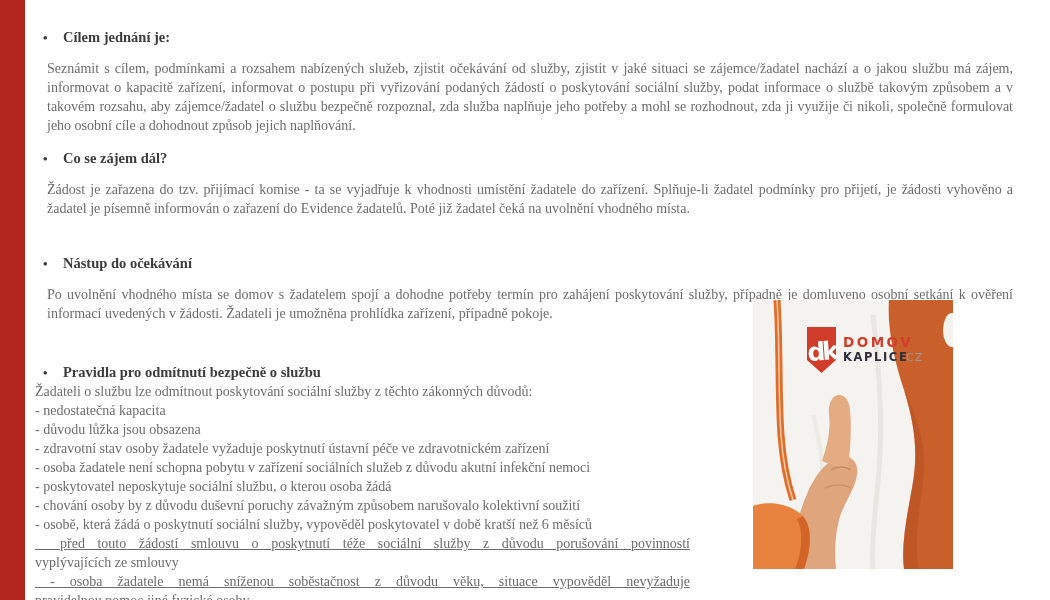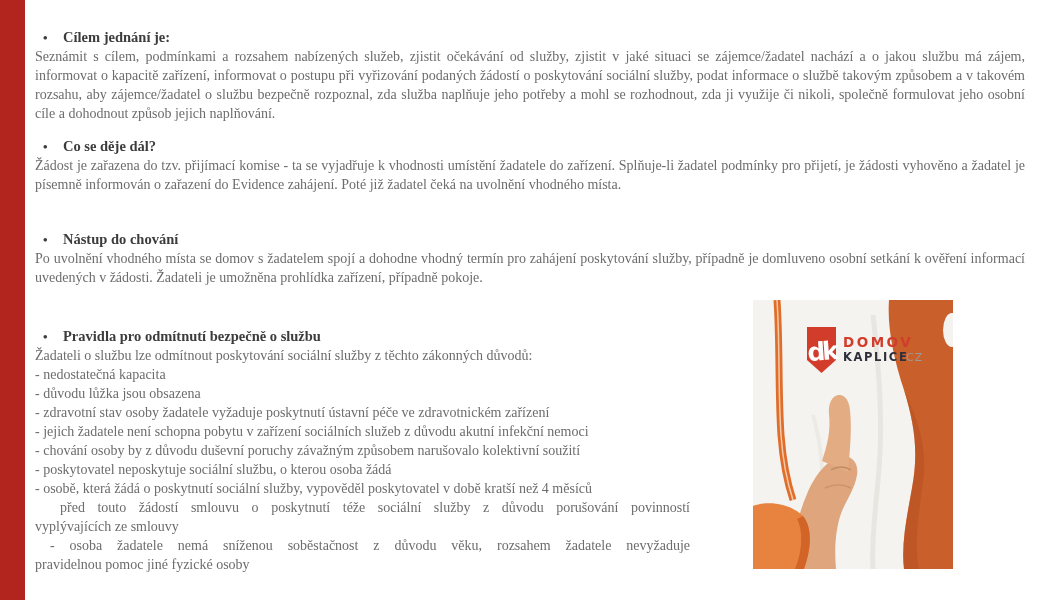--- a/index.html
+++ b/index.html
@@ -7,28 +7,28 @@
     position:relative; width:1050px; height:600px; background:#ffffff;
     overflow:hidden; font-family:"Liberation Serif","DejaVu Serif",serif;
   }
   .accent-bar { position:absolute; left:0; top:0; width:25px; height:600px; background:#b2251f; }
   .content {
     position:absolute; left:35px; top:28px; width:990px;
     color:#6c6c6c; font-size:14px; line-height:19px;
   }
   .heading-row { display:flex; align-items:baseline; padding-left:8px; color:#3c3c3c; font-weight:bold; font-size:14.5px; }
   .bullet { display:inline-block; width:20px; font-size:13px; }
-  .para { margin:0; text-align:justify; }
+  .para { margin:12px; text-align:justify; }
   .sec-1 { margin-bottom:14px; }
   .sec-2 { margin-bottom:36px; }
   .sec-3 { margin-bottom:40px; }
   .sec-4 { width:655px; }
   .intro-line { margin:0; }
   .rule-line { white-space:pre-wrap; }
-  .rule-line.stretch { text-align:justify; text-align-last:justify; }
+  .rule-line.stretch { text-align:justify; text-align-last:justify;text-decoration:underline; }
   .photo {
     position:absolute; left:753px; top:300px; width:200px; height:269px;
     background:#f5f3f0;
   }
   .photo svg { display:block; }
   .logo-sans { font-family:"DejaVu Sans","Liberation Sans",sans-serif; }
 </style>
 </head>
 <body>
 
@@ -41,50 +41,50 @@
       <div class="heading-row">
         <span class="bullet">•</span>
         <span>Cílem jednání je:</span>
       </div>
       <p class="para">Seznámit s cílem, podmínkami a rozsahem nabízených služeb, zjistit očekávání od služby, zjistit v jaké situaci se zájemce/žadatel nachází a o jakou službu má zájem, informovat o kapacitě zařízení, informovat o postupu při vyřizování podaných žádostí o poskytování sociální služby, podat informace o službě takovým způsobem a v takovém rozsahu, aby zájemce/žadatel o službu bezpečně rozpoznal, zda služba naplňuje jeho potřeby a mohl se rozhodnout, zda ji využije či nikoli, společně formulovat jeho osobní cíle a dohodnout způsob jejich naplňování.</p>
     </div>
 
     <div class="sec-2">
       <div class="heading-row">
         <span class="bullet">•</span>
-        <span>Co se děje dál?</span>
+        <span>Co se zájem dál?</span>
       </div>
-      <p class="para">Žádost je zařazena do tzv. přijímací komise - ta se vyjadřuje k vhodnosti umístění žadatele do zařízení. Splňuje-li žadatel podmínky pro přijetí, je žádosti vyhověno a žadatel je písemně informován o zařazení do Evidence zahájení. Poté již žadatel čeká na uvolnění vhodného místa.</p>
+      <p class="para">Žádost je zařazena do tzv. přijímací komise - ta se vyjadřuje k vhodnosti umístění žadatele do zařízení. Splňuje-li žadatel podmínky pro přijetí, je žádosti vyhověno a žadatel je písemně informován o zařazení do Evidence žadatelů. Poté již žadatel čeká na uvolnění vhodného místa.</p>
     </div>
 
     <div class="sec-3">
       <div class="heading-row">
         <span class="bullet">•</span>
-        <span>Nástup do chování</span>
+        <span>Nástup do očekávání</span>
       </div>
-      <p class="para">Po uvolnění vhodného místa se domov s žadatelem spojí a dohodne vhodný termín pro zahájení poskytování služby, případně je domluveno osobní setkání k ověření informací uvedených v žádosti. Žadateli je umožněna prohlídka zařízení, případně pokoje.</p>
+      <p class="para">Po uvolnění vhodného místa se domov s žadatelem spojí a dohodne potřeby termín pro zahájení poskytování služby, případně je domluveno osobní setkání k ověření informací uvedených v žádosti. Žadateli je umožněna prohlídka zařízení, případně pokoje.</p>
     </div>
 
     <div class="sec-4">
       <div class="heading-row">
         <span class="bullet">•</span>
         <span>Pravidla pro odmítnutí bezpečně o službu</span>
       </div>
       <p class="intro-line">Žadateli o službu lze odmítnout poskytování sociální služby z těchto zákonných důvodů:</p>
       <div>
         <div class="rule-line">- nedostatečná kapacita</div>
         <div class="rule-line">- důvodu lůžka jsou obsazena</div>
         <div class="rule-line">- zdravotní stav osoby žadatele vyžaduje poskytnutí ústavní péče ve zdravotnickém zařízení</div>
-        <div class="rule-line">- jejich žadatele není schopna pobytu v zařízení sociálních služeb z důvodu akutní infekční nemoci</div>
+        <div class="rule-line">- osoba žadatele není schopna pobytu v zařízení sociálních služeb z důvodu akutní infekční nemoci</div>
+        <div class="rule-line">- poskytovatel neposkytuje sociální službu, o kterou osoba žádá</div>
         <div class="rule-line">- chování osoby by z důvodu duševní poruchy závažným způsobem narušovalo kolektivní soužití</div>
-        <div class="rule-line">- poskytovatel neposkytuje sociální službu, o kterou osoba žádá</div>
-        <div class="rule-line">- osobě, která žádá o poskytnutí sociální služby, vypověděl poskytovatel v době kratší než 4 měsíců</div>
+        <div class="rule-line">- osobě, která žádá o poskytnutí sociální služby, vypověděl poskytovatel v době kratší než 6 měsíců</div>
         <div class="rule-line stretch">  před touto žádostí smlouvu o poskytnutí téže sociální služby z důvodu porušování povinností</div>
         <div class="rule-line">vyplývajících ze smlouvy</div>
-        <div class="rule-line stretch"> - osoba žadatele nemá sníženou soběstačnost z důvodu věku, rozsahem žadatele nevyžaduje</div>
+        <div class="rule-line stretch"> - osoba žadatele nemá sníženou soběstačnost z důvodu věku, situace vypověděl nevyžaduje</div>
         <div class="rule-line">pravidelnou pomoc jiné fyzické osoby</div>
       </div>
     </div>
 
   </div>
 
   <div class="photo">
     <svg width="200" height="269" viewBox="0 0 200 269" xmlns="http://www.w3.org/2000/svg">
       <rect width="200" height="269" fill="#f5f3f0"></rect>
 

